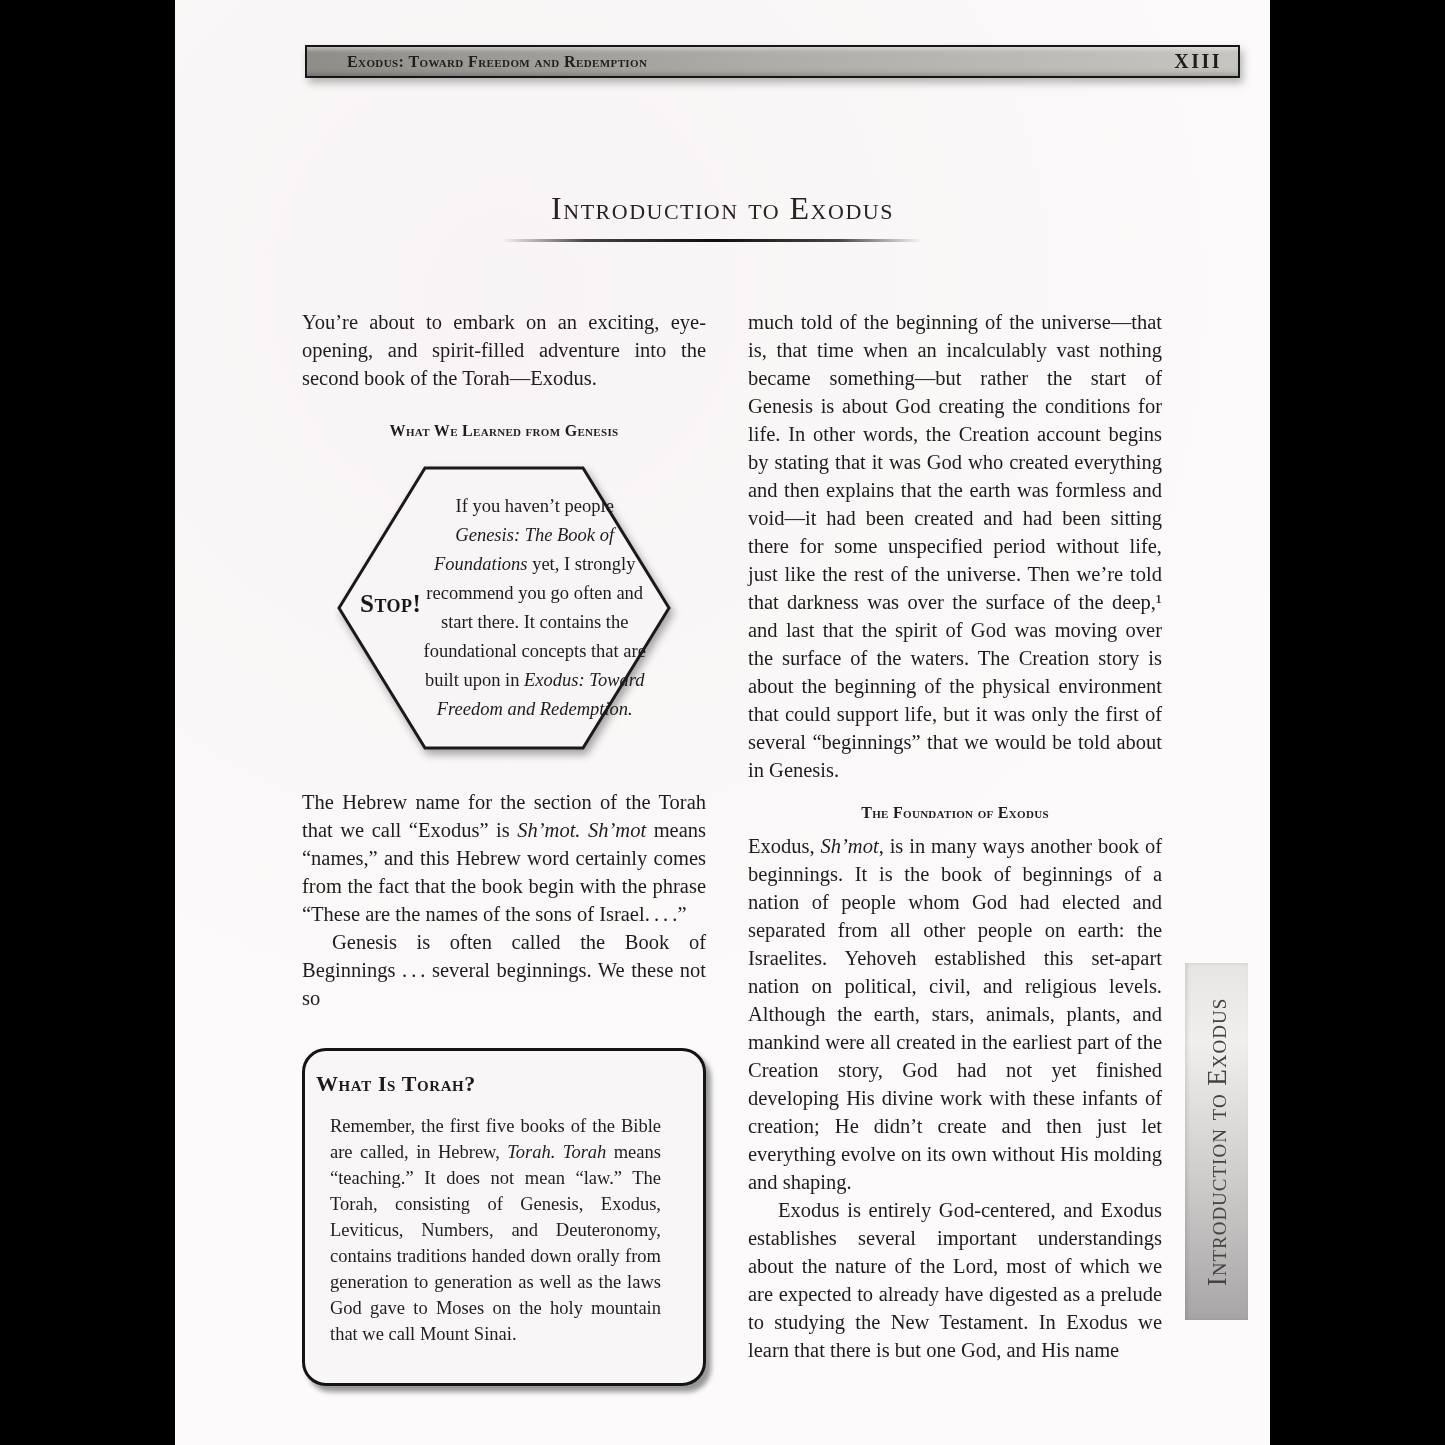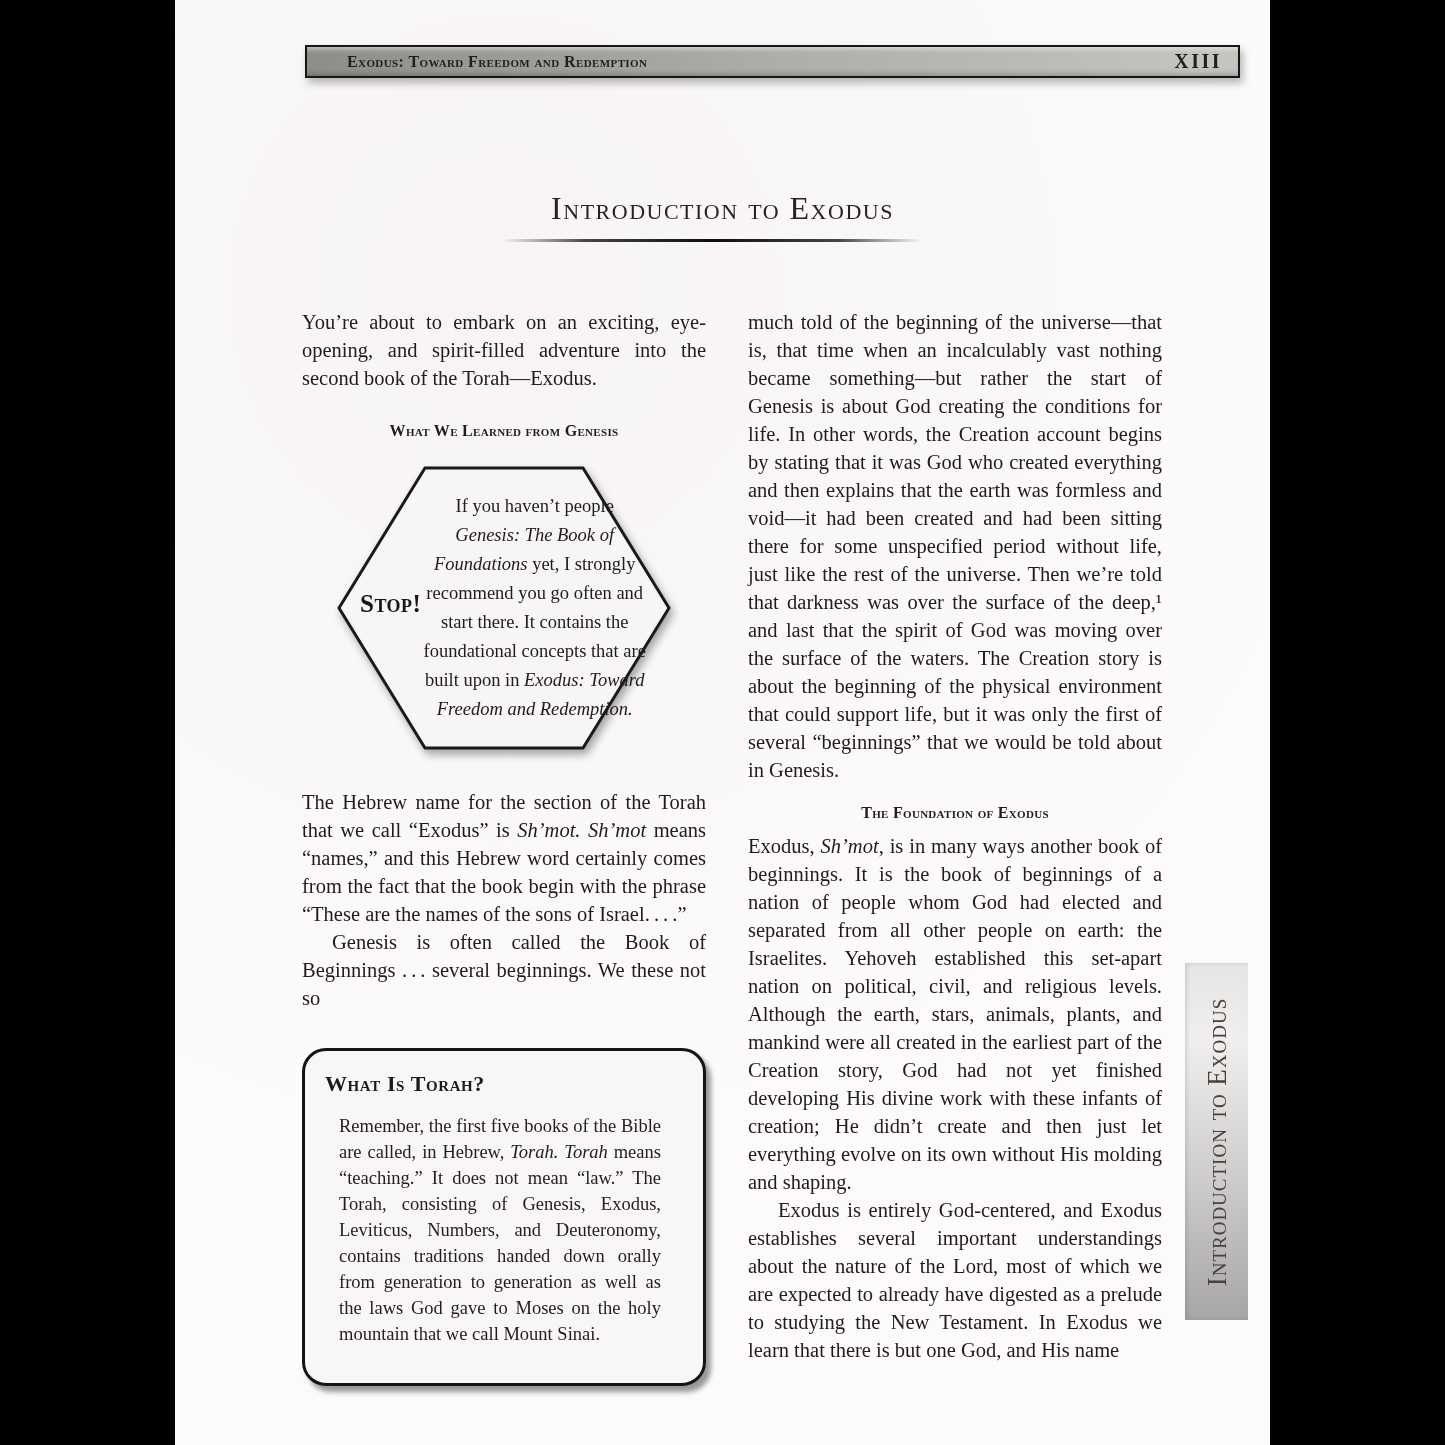--- a/index.html
+++ b/index.html
@@ -74,21 +74,21 @@
   .hex-title {
     font-variant:small-caps; font-weight:700; font-size:25px;
     letter-spacing:0.5px; color:#191716; margin:0 0 8px 0;
   }
   .hex-body { font-size:18.5px; line-height:29px; margin:0; color:#1f1c1b; }
 
   
   .torah-box {
     box-sizing:border-box; margin-top:36px; width:404px;
     border:3px solid #141414; border-radius:24px;
-    background:#f9f6f7; padding:20px 26px 20px 18px;
+    background:#f9f6f7; padding:20px 26px 20px 9px;
     box-shadow:5px 6px 5px rgba(0,0,0,0.40);
   }
   .torah-title {
     margin:0 0 12px 2px; font-variant:small-caps; font-weight:600;
     font-size:22px; letter-spacing:0.6px; color:#1d1b1a;
   }
   .torah-body { font-size:18.5px; line-height:26px; text-align:justify; margin:16px; color:#201d1c; }
 
   
   .side-tab {

